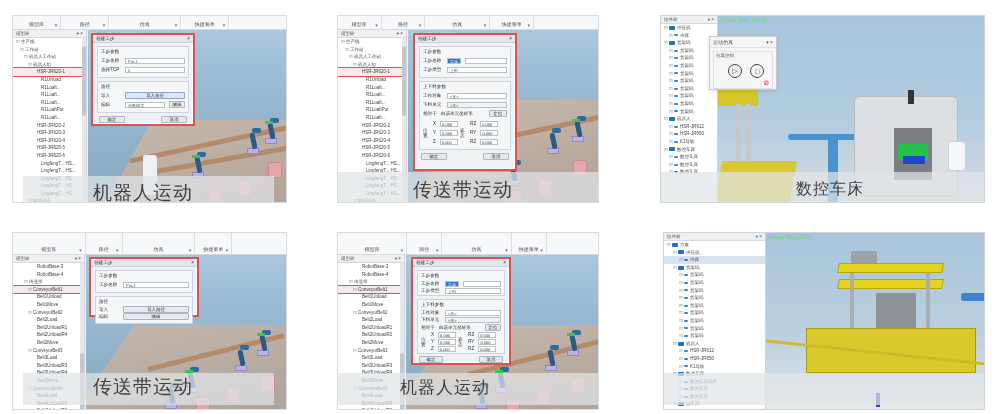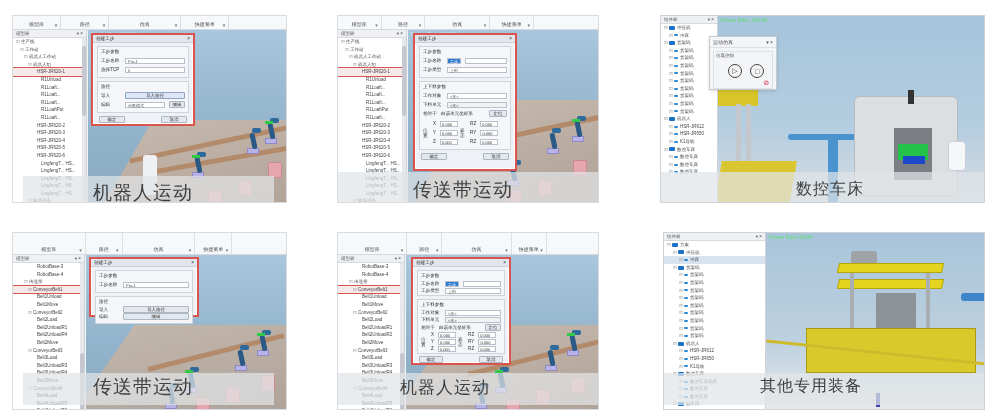--- a/index.html
+++ b/index.html
@@ -664,14 +664,13 @@
     <div style="position:absolute;left:72px;top:46px;width:105px;height:10px;background:#e4d420;border:1px solid #b4a70d;transform:skewX(-12deg)"></div>
     <div style="position:absolute;left:84px;top:40px;width:4px;height:80px;background:#a9aeb3"></div>
     <div style="position:absolute;left:160px;top:40px;width:4px;height:80px;background:#a9aeb3"></div>
     <div style="position:absolute;left:110px;top:60px;width:40px;height:40px;background:#8d9297"></div>
     <div style="position:absolute;left:40px;top:95px;width:170px;height:45px;background:#dac92a;border:1px solid #a99b12"></div>
     <div style="position:absolute;left:0;top:118px;width:220px;height:3px;background:#cdbb2c;transform:rotate(6deg)"></div>
     <div style="position:absolute;left:195px;top:60px;width:28px;height:8px;background:#3e86c9;border-radius:3px"></div>
     <div style="position:absolute;left:110px;top:160px;width:4px;height:14px;background:#3a47a8"></div>
   </div>
   <div class="caption-band" style="top:140px;left:0;right:0"></div>
-  <div class="caption" style="left:96px;top:143px;font-size:16px">其他专用装备</div>
 </div>
 
 </body></html>

